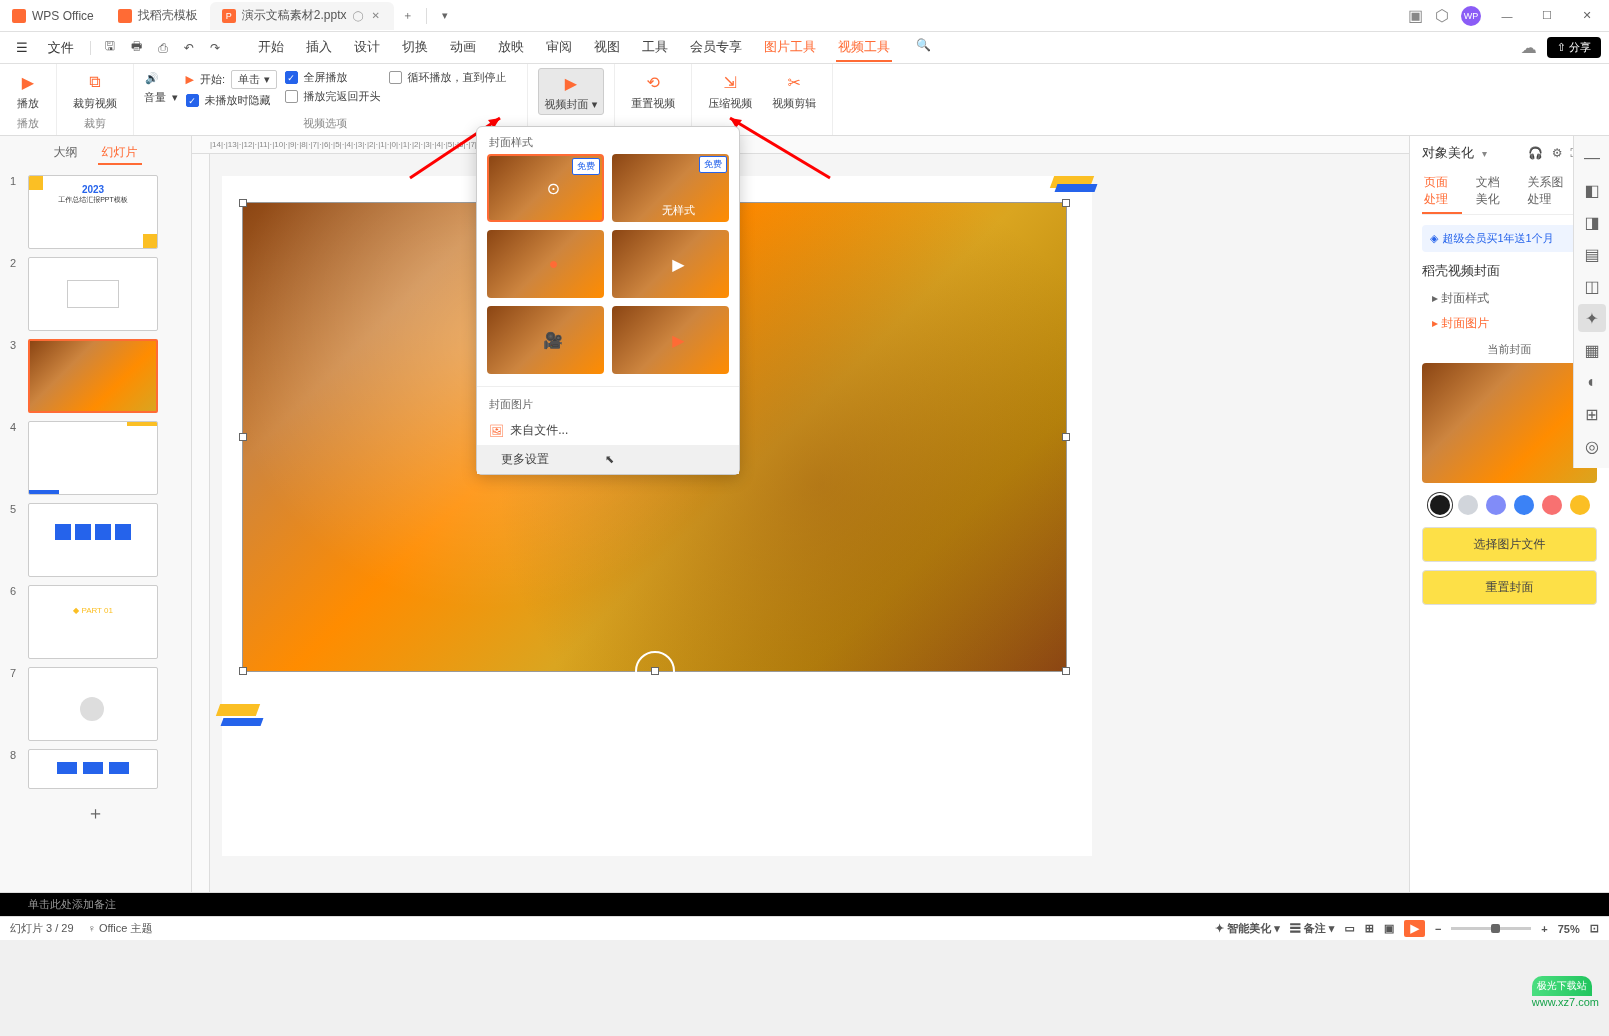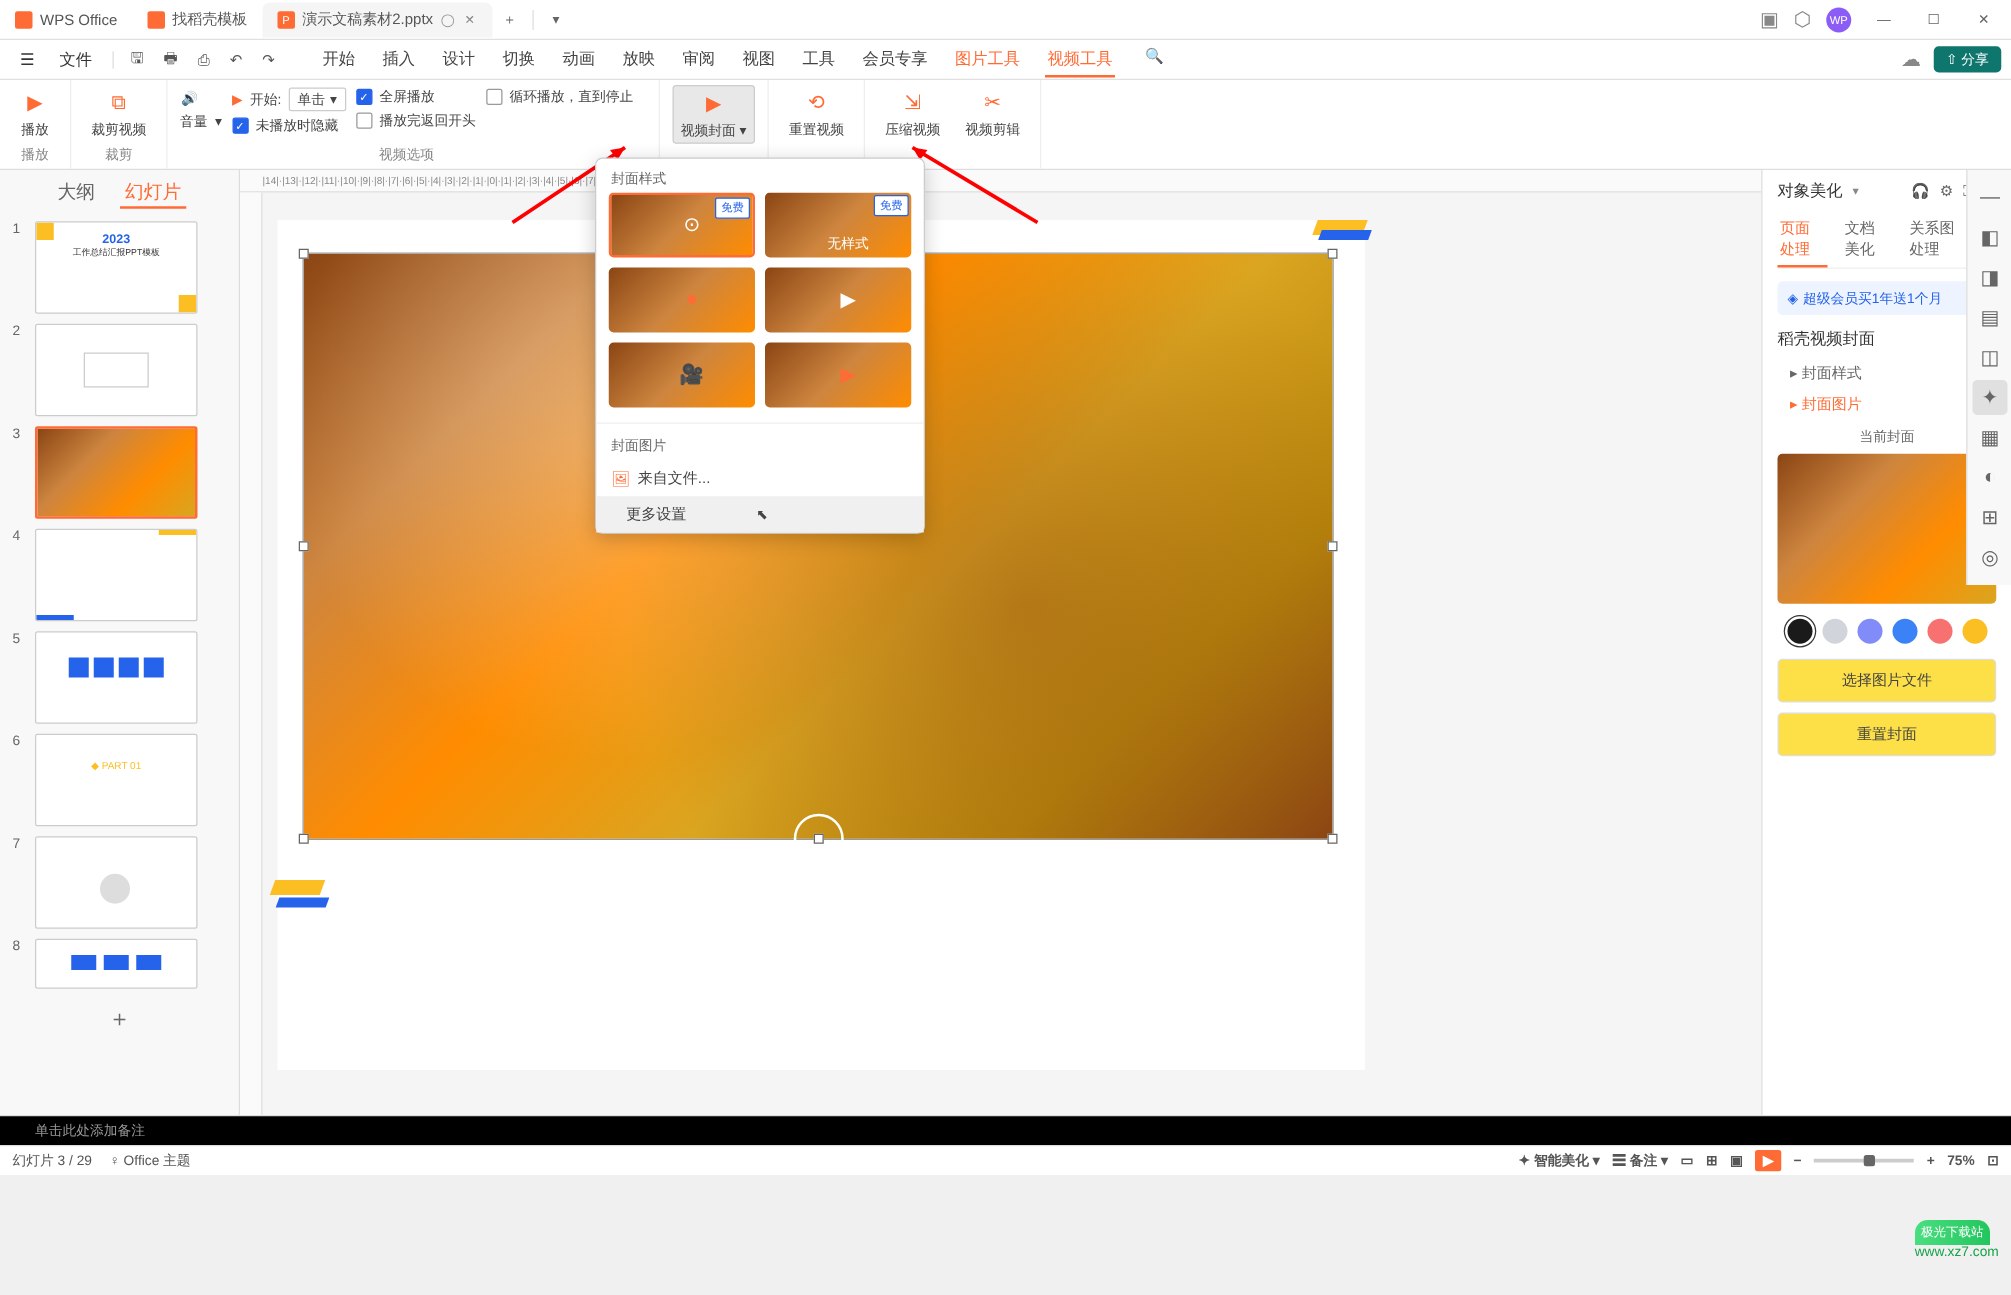--- a/index.html
+++ b/index.html
@@ -16,60 +16,60 @@
 
 .menubar { height: 32px; background: #fff; display: flex; align-items: center; padding: 0 8px; border-bottom: 1px solid #e0e0e0; }
 .menu-left { display: flex; align-items: center; gap: 4px; }
 .menu-btn { padding: 4px 6px; color: #555; font-size: 12px; }
 .menu-file { display: flex; align-items: center; gap: 4px; padding: 0 8px; color: #333; font-size: 13px; }
 .menu-tabs { display: flex; gap: 18px; margin-left: 30px; }
 .menu-tab { font-size: 13px; color: #444; padding: 4px 2px; }
 .menu-tab.orange { color: #ff6b35; }
 .menu-tab.active { color: #ff6b35; border-bottom: 2px solid #ff6b35; }
 .menubar-right { margin-left: auto; display: flex; align-items: center; gap: 10px; }
-.share-btn { background: #0f766e; color: #fff; padding: 3px 10px; border-radius: 4px; font-size: 11px; }
+.share-btn { background: #000000; color: #fff; padding: 3px 10px; border-radius: 4px; font-size: 11px; }
 
 .ribbon { height: 72px; background: #fff; display: flex; border-bottom: 1px solid #ddd; }
 .ribbon-group { padding: 4px 10px; border-right: 1px solid #eee; display: flex; flex-direction: column; align-items: center; }
 .ribbon-group-content { display: flex; gap: 8px; align-items: flex-start; flex: 1; }
 .ribbon-group-label { font-size: 11px; color: #888; margin-top: 2px; }
 .ribbon-item { display: flex; flex-direction: column; align-items: center; gap: 2px; padding: 2px 6px; }
 .ribbon-item.selected { background: #e8e8e8; border: 1px solid #ccc; border-radius: 3px; }
 .ribbon-icon { width: 24px; height: 24px; display: flex; align-items: center; justify-content: center; color: #ff6b35; }
 .ribbon-label { font-size: 11px; color: #444; white-space: nowrap; }
 .ribbon-row { display: flex; align-items: center; gap: 6px; font-size: 11px; color: #444; margin: 2px 0; }
 .ribbon-col { display: flex; flex-direction: column; }
 .chk { width: 13px; height: 13px; border: 1px solid #999; border-radius: 2px; display: inline-flex; align-items: center; justify-content: center; }
 .chk.checked { background: #2563eb; border-color: #2563eb; color: #fff; font-size: 9px; }
 .select-box { border: 1px solid #ccc; padding: 1px 6px; border-radius: 2px; font-size: 11px; display: flex; align-items: center; gap: 4px; }
 
 .workspace { display: flex; height: 756px; }
 .slide-panel { width: 192px; background: #f8f8f8; border-right: 1px solid #ddd; overflow-y: auto; }
-.panel-tabs { display: flex; justify-content: center; gap: 16px; padding: 6px 0; font-size: 15px; }
+.panel-tabs { display: flex; justify-content: center; gap: 16px; padding: 6px 0; font-size: 12px; }
 .panel-tab { color: #666; padding: 2px 4px; }
 .panel-tab.active { color: #ff6b35; border-bottom: 2px solid #ff6b35; }
 .slide-thumb { display: flex; gap: 6px; padding: 4px 10px; align-items: flex-start; }
 .slide-num { font-size: 11px; color: #666; width: 12px; }
 .thumb-box { width: 130px; height: 74px; background: #fff; border: 1px solid #ccc; border-radius: 2px; position: relative; overflow: hidden; }
 .thumb-box.active { border: 2px solid #ff6b35; }
 .add-slide { text-align: center; padding: 8px; font-size: 18px; color: #666; }
 
 .canvas-area { flex: 1; background: #f5f5f5; position: relative; overflow: hidden; }
 .ruler-h { height: 18px; background: #fafafa; border-bottom: 1px solid #ddd; font-size: 8px; color: #888; padding-left: 18px; display: flex; align-items: center; }
 .ruler-v { width: 18px; position: absolute; left: 0; top: 18px; bottom: 0; background: #fafafa; border-right: 1px solid #ddd; }
 .slide-canvas { position: absolute; left: 240px; top: 200px; width: 825px; height: 470px; background: linear-gradient(135deg, #8b4513 0%, #cd853f 20%, #ff8c00 40%, #daa520 60%, #b8860b 80%, #8b4513 100%); border: 1px solid #999; }
 .slide-canvas::before { content: ''; position: absolute; inset: 0; background: radial-gradient(circle at 30% 30%, rgba(255,255,255,0.3), transparent 40%), radial-gradient(circle at 70% 60%, rgba(139,69,19,0.4), transparent 50%); }
 .play-circle { position: absolute; left: 50%; top: 50%; transform: translate(-50%,-50%); width: 40px; height: 40px; border: 2px solid #fff; border-radius: 50%; display: flex; align-items: center; justify-content: center; }
 .handle { position: absolute; width: 8px; height: 8px; background: #fff; border: 1px solid #666; }
 .rotate-handle { position: absolute; left: 50%; top: -20px; transform: translateX(-50%); width: 10px; height: 10px; border: 1px solid #666; border-radius: 50%; background: #fff; }
 
 .dropdown-popup { position: absolute; left: 476px; top: 126px; width: 264px; background: #fff; border: 1px solid #ccc; border-radius: 6px; box-shadow: 0 4px 16px rgba(0,0,0,0.2); z-index: 100; }
 .popup-section-label { font-size: 11px; color: #666; padding: 8px 12px 4px; }
 .cover-grid { display: grid; grid-template-columns: 1fr 1fr; gap: 8px; padding: 0 10px 10px; max-height: 230px; overflow-y: auto; }
-.cover-item { height: 52px; background: linear-gradient(135deg, #8b4513, #cd853f, #ff8c00); border-radius: 4px; position: relative; display: flex; align-items: center; justify-content: center; padding-left: 16px; }
+.cover-item { height: 68px; background: linear-gradient(135deg, #8b4513, #cd853f, #ff8c00); border-radius: 4px; position: relative; display: flex; align-items: center; justify-content: center; padding-left: 16px; }
 .cover-item.selected { border: 2px solid #ff6b35; }
 .cover-badge { position: absolute; top: 2px; right: 2px; background: #fff; color: #2563eb; font-size: 9px; padding: 1px 4px; border-radius: 2px; border: 1px solid #2563eb; }
 .cover-play { color: #fff; font-size: 16px; }
 .cover-nostyle-label { position: absolute; bottom: 4px; color: #fff; font-size: 11px; }
 .popup-menu-item { padding: 6px 12px; font-size: 12px; color: #444; display: flex; align-items: center; gap: 6px; }
 .popup-menu-item.hover { background: #f0f0f0; }
 .popup-divider { height: 1px; background: #eee; margin: 2px 0; }
 
 .right-panel { width: 200px; background: #fff; border-left: 1px solid #ddd; padding: 8px 12px; position: relative; }
 .rp-header { display: flex; align-items: center; gap: 8px; font-size: 13px; color: #333; margin-bottom: 8px; }

